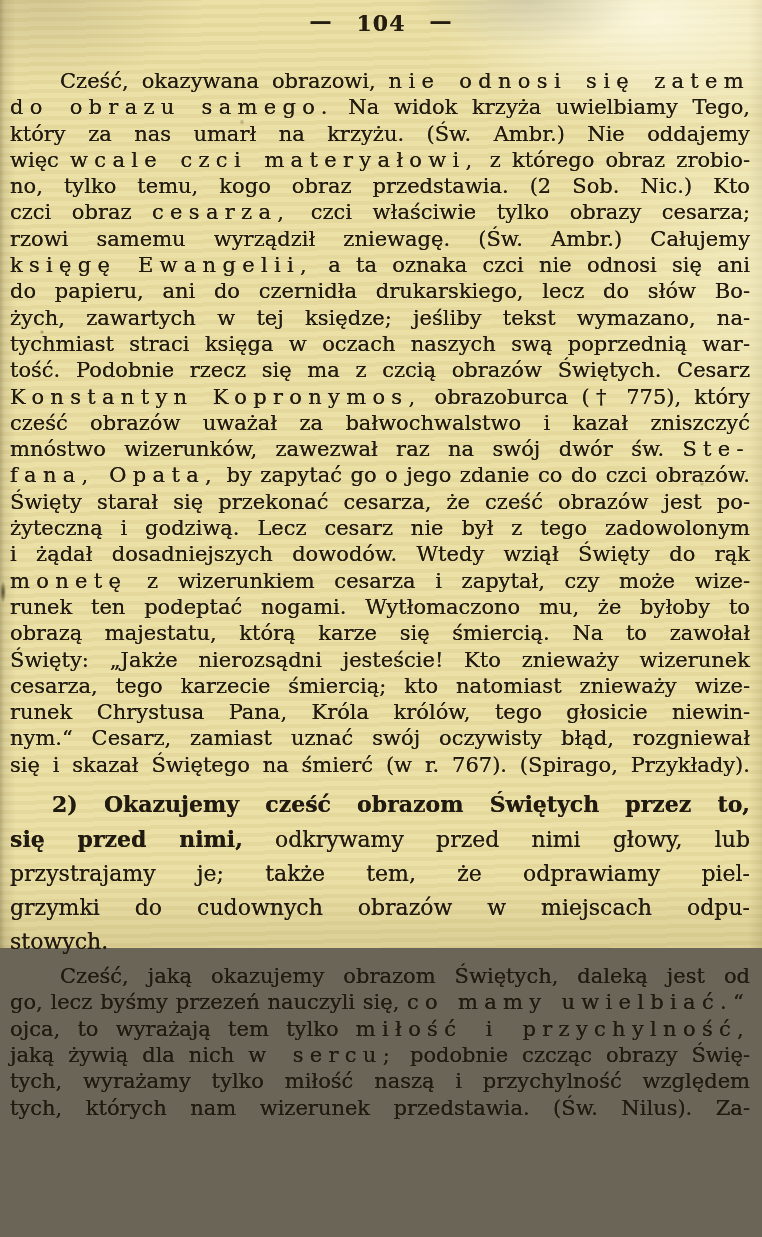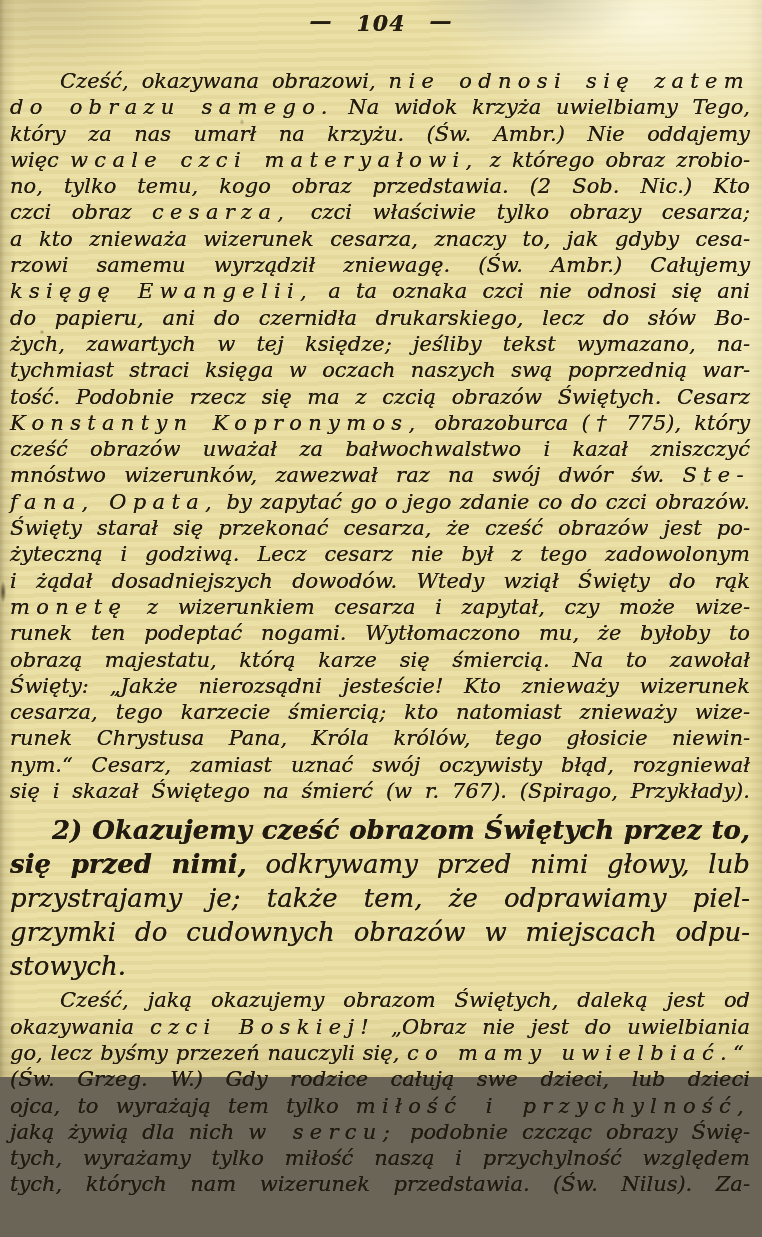--- a/index.html
+++ b/index.html
@@ -3,50 +3,49 @@
 <meta charset="utf-8">
 <style>
   html,body{margin:0;padding:0;}
   body{
     width:762px;height:1237px;overflow:hidden;
     background:#6b6557;
     font-family:"DejaVu Serif","Liberation Serif",serif;
   }
   .page{
     position:relative;
-    width:762px;height:1077px;
+    width:762px;height:948px;
     box-sizing:border-box;
     color:#201a10;
     background-color:#eadea2;
     background-image:
       radial-gradient(160px 70px at 69% 0%, rgba(150,148,138,.30), transparent 70%),
       radial-gradient(300px 150px at 86% 2%, rgba(253,250,230,.85), transparent 72%),
       radial-gradient(280px 420px at 100% 28%, rgba(250,245,214,.50), transparent 72%),
       radial-gradient(220px 120px at 6% 0%, rgba(120,108,74,.20), transparent 70%),
       radial-gradient(4px 14px at 3px 592px, rgba(45,36,16,.75), transparent 80%),
       radial-gradient(3px 3px at 42px 332px, rgba(55,44,20,.45), transparent 80%),
       radial-gradient(3px 3px at 702px 484px, rgba(55,44,20,.40), transparent 80%),
       radial-gradient(3px 4px at 242px 122px, rgba(55,44,20,.35), transparent 80%),
       linear-gradient(90deg, rgba(70,58,28,.30) 0px, rgba(70,58,28,.10) 5px, rgba(70,58,28,0) 16px),
       linear-gradient(270deg, rgba(95,78,36,.14) 0px, rgba(95,78,36,0) 14px),
       linear-gradient(0deg, rgba(120,100,45,.14) 0px, rgba(120,100,45,0) 70px),
       repeating-linear-gradient(179deg, rgba(140,120,60,.06) 0px 4px, rgba(255,252,232,.06) 4px 9px);
-    font-style: italic;
   }
   .content{padding:0 12px 0 10px;}
   .pnum{
     margin:0;padding-top:10px;height:34px;
     text-align:center;font-size:22px;font-weight:bold;
     letter-spacing:1px;color:#241d10;
     text-shadow:0 0 .5px rgba(30,22,10,.8);
   }
   .pnum .dash{display:inline-block;margin:0 24px;position:relative;top:-2px;}
   .para{text-shadow:0 0 .5px rgba(32,24,10,.85);}
   .para.body{font-size:21px;line-height:26.3px;margin-top:24px;}
-  .para.emphasis{font-size:26px;line-height:34px;margin-top:9px;margin-bottom:3px;}
+  .para.emphasis{font-size:22px;line-height:34px;margin-top:9px;margin-bottom:3px;}
   .para + .para.body{margin-top:4px;}
   .line{text-align:justify;text-align-last:justify;}
   .line.nofill{text-align-last:left;}
   .para.body .line.first{text-indent:50px;}
   .para.emphasis .line.first{text-indent:42px;}
   .seg.sp{letter-spacing:.30em;}
   .seg.b{font-weight:bold;}
 </style>
 </head>
 <body>
@@ -56,21 +55,20 @@
     <span class="dash">—</span><span>104</span><span class="dash">—</span>
   </div>
   <div class="content">
       <div class="para body">
         <div class="line first"><span class="seg">Cześć, okazywana obrazowi, </span><span class="seg sp">nie odnosi się zatem</span></div>
         <div class="line"><span class="seg sp">do obrazu samego.</span><span class="seg"> Na widok krzyża uwielbiamy Tego,</span></div>
         <div class="line"><span class="seg">który za nas umarł na krzyżu. (Św. Ambr.) Nie oddajemy</span></div>
         <div class="line"><span class="seg">więc </span><span class="seg sp">wcale czci materyałowi,</span><span class="seg"> z którego obraz zrobio-</span></div>
         <div class="line"><span class="seg">no, tylko temu, kogo obraz przedstawia. (2 Sob. Nic.) Kto</span></div>
         <div class="line"><span class="seg">czci obraz </span><span class="seg sp">cesarza,</span><span class="seg"> czci właściwie tylko obrazy cesarza;</span></div>
-        <div class="line"><span class="seg">a kto znieważa wizerunek cesarza, znaczy to, jak gdyby cesa-</span></div>
         <div class="line"><span class="seg">rzowi samemu wyrządził zniewagę. (Św. Ambr.) Całujemy</span></div>
         <div class="line"><span class="seg sp">księgę Ewangelii,</span><span class="seg"> a ta oznaka czci nie odnosi się ani</span></div>
         <div class="line"><span class="seg">do papieru, ani do czernidła drukarskiego, lecz do słów Bo-</span></div>
         <div class="line"><span class="seg">żych, zawartych w tej księdze; jeśliby tekst wymazano, na-</span></div>
         <div class="line"><span class="seg">tychmiast straci księga w oczach naszych swą poprzednią war-</span></div>
         <div class="line"><span class="seg">tość. Podobnie rzecz się ma z czcią obrazów Świętych. Cesarz</span></div>
         <div class="line"><span class="seg sp">Konstantyn Kopronymos,</span><span class="seg"> obrazoburca († 775), który</span></div>
         <div class="line"><span class="seg">cześć obrazów uważał za bałwochwalstwo i kazał zniszczyć</span></div>
         <div class="line"><span class="seg">mnóstwo wizerunków, zawezwał raz na swój dwór św. </span><span class="seg sp">Ste-</span></div>
         <div class="line"><span class="seg sp">fana, Opata,</span><span class="seg"> by zapytać go o jego zdanie co do czci obrazów.</span></div>
@@ -88,22 +86,20 @@
       </div>
       <div class="para emphasis">
         <div class="line first"><span class="seg b">2) Okazujemy cześć obrazom Świętych przez to,</span></div>
         <div class="line"><span class="seg b">się przed nimi,</span><span class="seg"> odkrywamy przed nimi głowy, lub</span></div>
         <div class="line"><span class="seg">przystrajamy je; także tem, że odprawiamy piel-</span></div>
         <div class="line"><span class="seg">grzymki do cudownych obrazów w miejscach odpu-</span></div>
         <div class="line nofill"><span class="seg">stowych.</span></div>
       </div>
       <div class="para body">
         <div class="line first"><span class="seg">Cześć, jaką okazujemy obrazom Świętych, daleką jest od</span></div>
-        <div class="line"><span class="seg">okazywania </span><span class="seg sp">czci Boskiej!</span><span class="seg"> „Obraz nie jest do uwielbiania</span></div>
         <div class="line"><span class="seg">go, lecz byśmy przezeń nauczyli się, </span><span class="seg sp">co mamy uwielbiać.“</span></div>
-        <div class="line"><span class="seg">(Św. Grzeg. W.) Gdy rodzice całują swe dzieci, lub dzieci</span></div>
         <div class="line"><span class="seg">ojca, to wyrażają tem tylko </span><span class="seg sp">miłość i przychylność,</span></div>
         <div class="line"><span class="seg">jaką żywią dla nich </span><span class="seg sp">w sercu;</span><span class="seg"> podobnie czcząc obrazy Świę-</span></div>
         <div class="line"><span class="seg">tych, wyrażamy tylko miłość naszą i przychylność względem</span></div>
         <div class="line"><span class="seg">tych, których nam wizerunek przedstawia. (Św. Nilus). Za-</span></div>
       </div>
     </div>
 </div>
 
 </body></html>

